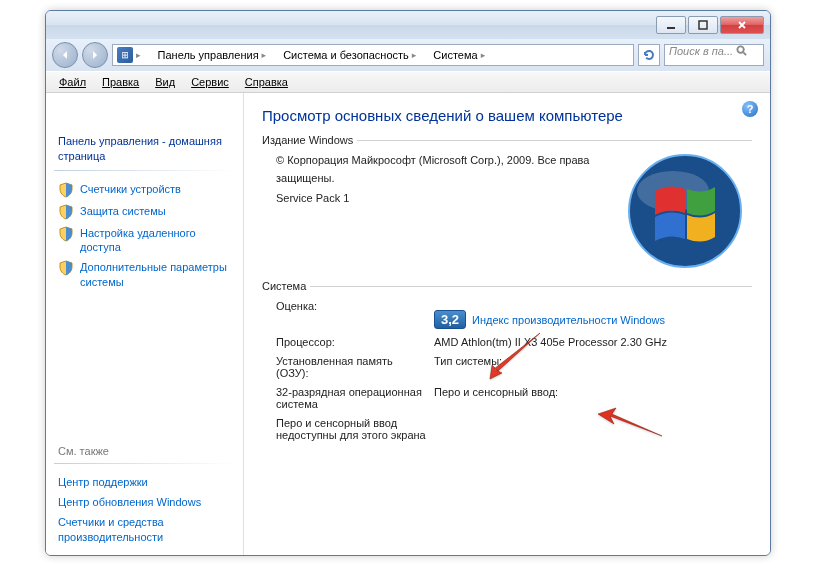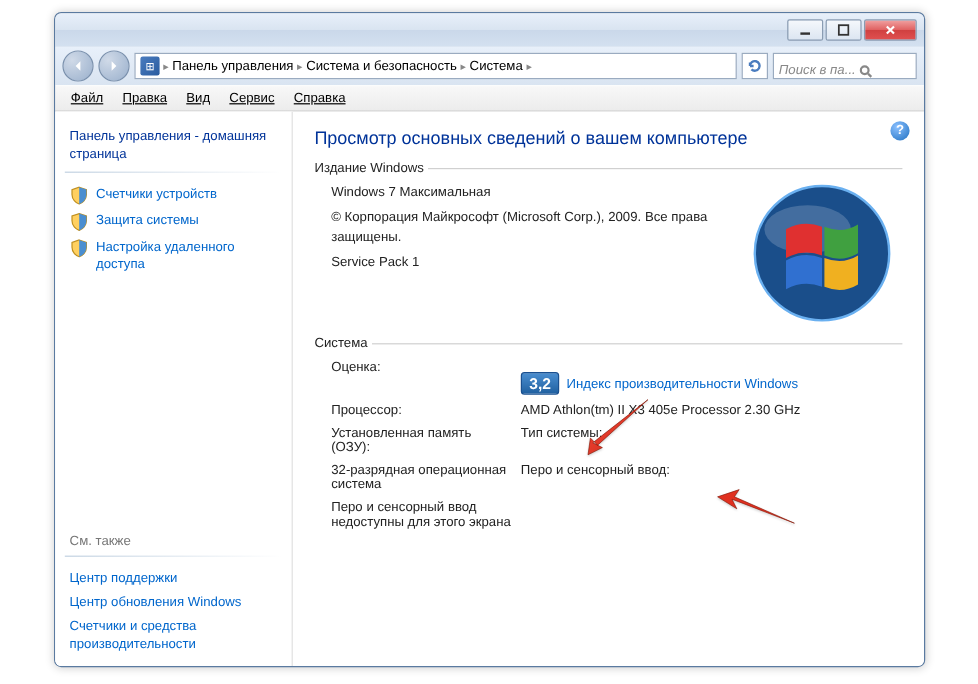--- a/index.html
+++ b/index.html
@@ -8,31 +8,31 @@
 .titlebar { height:28px; background:linear-gradient(to bottom,#e8f0fa,#d9e4f1 50%,#cad8ea 51%,#d4e1f0); display:flex; align-items:center; justify-content:flex-end; padding-right:6px; gap:2px; }
 .winbtn { width:30px; height:18px; border:1px solid #8a9cb2; border-radius:2px; display:flex; align-items:center; justify-content:center; font-size:10px; background:linear-gradient(to bottom,#f5f8fc,#dce6f2); cursor:default; }
 .winbtn.close { background:linear-gradient(to bottom,#f0a0a0,#e06060 50%,#d04040 51%,#e05050); color:#fff; width:44px; }
 .winbtn svg { width:10px; height:10px; }
 .addrbar { height:32px; background:linear-gradient(to bottom,#e8f0fa,#d9e4f1); display:flex; align-items:center; padding:0 6px; gap:4px; }
 .navbtn { width:26px; height:26px; border-radius:50%; background:radial-gradient(circle at 30% 30%,#d0dae8,#9ab0cc); display:flex; align-items:center; justify-content:center; border:1px solid #7a90ac; }
 .navbtn svg { width:12px; height:12px; fill:#fff; }
 .breadcrumb { flex:1; height:22px; background:#fff; border:1px solid #9aabc0; display:flex; align-items:center; font-size:11px; padding:0 4px; gap:3px; overflow:hidden; }
 .bc-icon { width:16px; height:16px; background:linear-gradient(135deg,#4a7cbf,#2a5c9f); border-radius:2px; display:flex; align-items:center; justify-content:center; font-size:9px; color:#fff; flex-shrink:0; }
 .bc-sep { color:#888; font-size:9px; }
-.bc-item { cursor:default; white-space:nowrap; }
+.bc-item { cursor:default; white-space:nowrap;margin-left:14px; }
 .refresh { width:22px; height:22px; background:#fff; border:1px solid #9aabc0; display:flex; align-items:center; justify-content:center; }
 .refresh svg { width:12px; height:12px; stroke:#4a7cbf; fill:none; stroke-width:2; }
-.search { width:120px; height:22px; background:#fff; border:1px solid #9aabc0; display:flex; align-items:flex-end; padding:0 4px; font-size:11px; color:#888; font-style:italic; gap:3px; }
+.search { width:100px; height:22px; background:#fff; border:1px solid #9aabc0; display:flex; align-items:flex-start; padding:0 4px; font-size:11px; color:#888; font-style:italic; gap:3px; }
 .search svg { width:11px; height:11px; stroke:#888; fill:none; stroke-width:2; }
 .menubar { height:22px; background:linear-gradient(to bottom,#f8f8f8,#ececec); border-top:1px solid #fff; border-bottom:1px solid #d0d0d0; display:flex; align-items:center; padding:0 6px; font-size:11px; gap:2px; }
 .menuitem { padding:2px 7px; cursor:default; }
 .menuitem u { text-decoration:underline;text-align:center; }
 .body { display:flex; height:calc(100% - 82px); background:#fff; }
 .sidebar { width:198px; background:#fff; border-right:1px solid #e0e0e0; padding:10px 8px 8px 8px; display:flex; flex-direction:column; font-size:11px; }
-.side-head { color:#003399; padding:4px 4px 2px 4px; line-height:1.35; }
+.side-head { color:#003399; padding:4px 4px 2px 4px; line-height:1.35;margin-top:27px; }
 .side-div { height:1px; background:linear-gradient(to right,#c0d0e0,transparent); margin:4px 0 8px 0; }
 .side-link { display:flex; align-items:flex-start; gap:6px; padding:3px 4px; color:#0066cc; cursor:default; line-height:1.3; }
 .side-ico { width:16px; height:16px; flex-shrink:0; display:flex; align-items:center; justify-content:center; }
 .side-ico svg { width:16px; height:16px; }
 .side-spacer { flex:1; }
 .side-also { color:#777; padding:4px 4px 2px 4px; font-size:11px; }
 .main { flex:1; padding:14px 18px 10px 18px; overflow:hidden; position:relative; font-size:11px; color:#222; }
 .help { position:absolute; right:12px; top:8px; width:16px; height:16px; border-radius:50%; background:radial-gradient(circle at 35% 30%,#8ac0ff,#2070c0); color:#fff; font-size:11px; font-weight:bold; display:flex; align-items:center; justify-content:center; cursor:default; }
 .page-title { font-size:15px; color:#003399; margin-bottom:10px; }
 fieldset { border:none; border-top:1px solid #d0d0d0; padding:0; margin:0 0 10px 0; }
@@ -140,20 +140,29 @@
       </div>
       <div class="side-link">
         <span class="side-ico">
             <svg viewBox="0 0 16 16">
               <path d="M8 1l6 2v4c0 4-3 7-6 8-3-1-6-4-6-8V3z" fill="#ffd060" stroke="#c09020"></path>
               <path d="M8 1l6 2v4c0 4-3 7-6 8V1z" fill="#4a8ed0"></path>
             </svg>
           </span>
         <span>Настройка удаленного доступа</span>
       </div>
+      <div class="side-link">
+        <span class="side-ico">
+            <svg viewBox="0 0 16 16">
+              <path d="M8 1l6 2v4c0 4-3 7-6 8-3-1-6-4-6-8V3z" fill="#ffd060" stroke="#c09020"></path>
+              <path d="M8 1l6 2v4c0 4-3 7-6 8V1z" fill="#4a8ed0"></path>
+            </svg>
+          </span>
+        <span>Дополнительные параметры системы</span>
+      </div>
       <div class="side-spacer"></div>
       <div class="side-also">См. также</div>
       <div class="side-div"></div>
       <div class="side-link">
           <span>Центр поддержки</span>
         </div>
       <div class="side-link">
           <span>Центр обновления Windows</span>
         </div>
       <div class="side-link">
@@ -162,21 +171,20 @@
     </div>
 
     <div class="main">
       <div class="help">?</div>
       <div class="page-title">Просмотр основных сведений о вашем компьютере</div>
 
       <fieldset>
         <legend>Издание Windows</legend>
         <div class="edition-row">
           <div class="edition-txt">
-            <div class="row">Windows 7 Максимальная</div>
             <div class="row">© Корпорация Майкрософт (Microsoft Corp.), 2009. Все права защищены.</div>
             <div class="row">Service Pack 1</div>
           </div>
           <div class="logo">
             <svg viewBox="0 0 120 120" width="120" height="120">
               <circle cx="60" cy="60" r="56" fill="#1a4e8a"></circle>
               <circle cx="60" cy="60" r="56" fill="none" stroke="#6ab0f0" stroke-width="2"></circle>
               <ellipse cx="48" cy="40" rx="36" ry="20" fill="rgba(255,255,255,0.18)"></ellipse>
               <g transform="translate(30,32)">
                 <path d="M0 8 Q15 0 30 6 L30 30 Q15 24 0 32 Z" fill="#e03030"></path>

